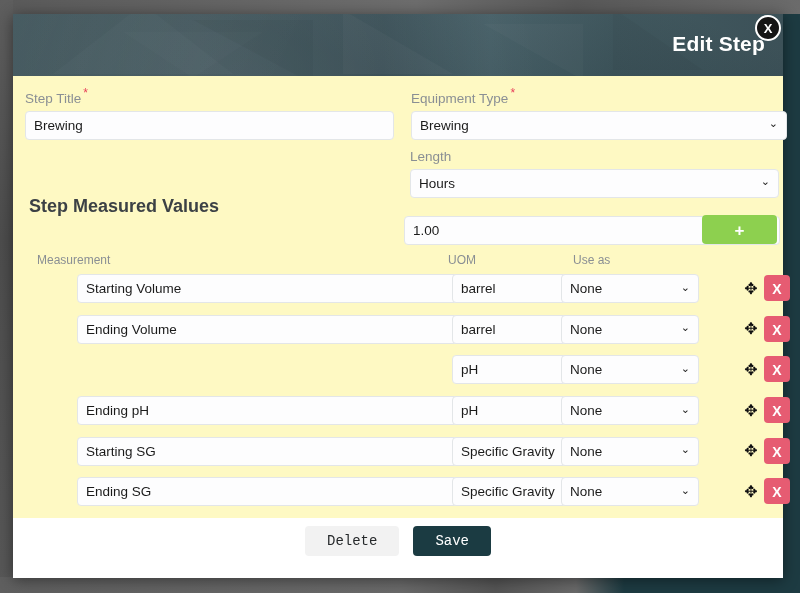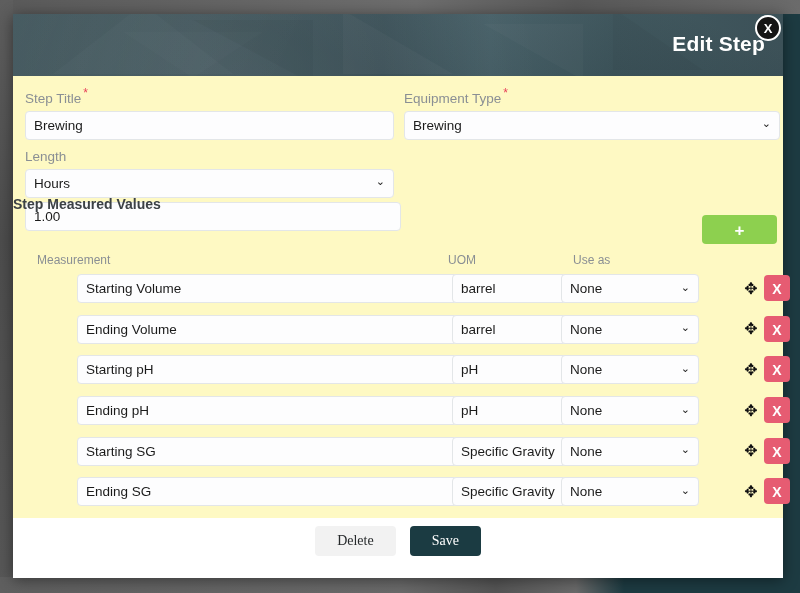--- a/index.html
+++ b/index.html
@@ -164,29 +164,29 @@
     font-size: 11px;
     color: #222;
   }
 
   .grid2 {
     position: absolute;
     left: 12px;
     top: 9px;
     width: 764px;
   }
-  .row2 { display: flex; gap: 0; }
+  .row2 { display: flex; gap: 14px; align-items: flex-end; }
   .col-l { width: 379px; }
   .col-r { width: 385px; }
 
   .sect-title {
     position: absolute;
-    left: 0;
+    left: 16px;
     top: 120px;
-    font-size: 14px;
+    font-size: 18px;
     font-weight: bold;
     color: #3c4145;
     text-align: center;
   }
 
   .add-btn {
     position: absolute;
     left: 689px;
     top: 139px;
     width: 75px;
@@ -269,21 +269,21 @@
     align-items: flex-start;
     justify-content: center;
     gap: 14px;
     padding-top: 8px;
     box-sizing: border-box;
     background: #fff;
   }
   .btn {
     border: none;
     border-radius: 4px;
-    font-family: Liberation Serif, serif;
+    font-family: Liberation Mono, monospace;
     font-size: 14px;
     padding: 7px 22px;
     cursor: pointer;
   }
   .btn-delete { background: #f2f2f2; color: #26292b; }
   .btn-save { background: #1b3b42; color: #ffffff; }
 </style>
 </head>
 <body>
 
@@ -370,21 +370,20 @@
             <button class="c-del">X</button>
           </div>
           <div class="mv-row">
             <div class="c-measure"><input class="ctl" type="text" value="Ending Volume" style=""></div>
             <div class="c-uom sel-wrap"><select class="ctl"><option>barrel</option></select><span class="chev">⌄</span></div>
             <div class="c-useas sel-wrap"><select class="ctl"><option>None</option></select><span class="chev">⌄</span></div>
             <div class="c-move">✥</div>
             <button class="c-del">X</button>
           </div>
           <div class="mv-row">
-            <div class="c-measure"><input class="ctl" type="text" value="Starting pH" style=""></div>
             <div class="c-uom sel-wrap"><select class="ctl"><option>pH</option></select><span class="chev">⌄</span></div>
             <div class="c-useas sel-wrap"><select class="ctl"><option>None</option></select><span class="chev">⌄</span></div>
             <div class="c-move">✥</div>
             <button class="c-del">X</button>
           </div>
           <div class="mv-row">
             <div class="c-measure"><input class="ctl" type="text" value="Ending pH" style=""></div>
             <div class="c-uom sel-wrap"><select class="ctl"><option>pH</option></select><span class="chev">⌄</span></div>
             <div class="c-useas sel-wrap"><select class="ctl"><option>None</option></select><span class="chev">⌄</span></div>
             <div class="c-move">✥</div>

